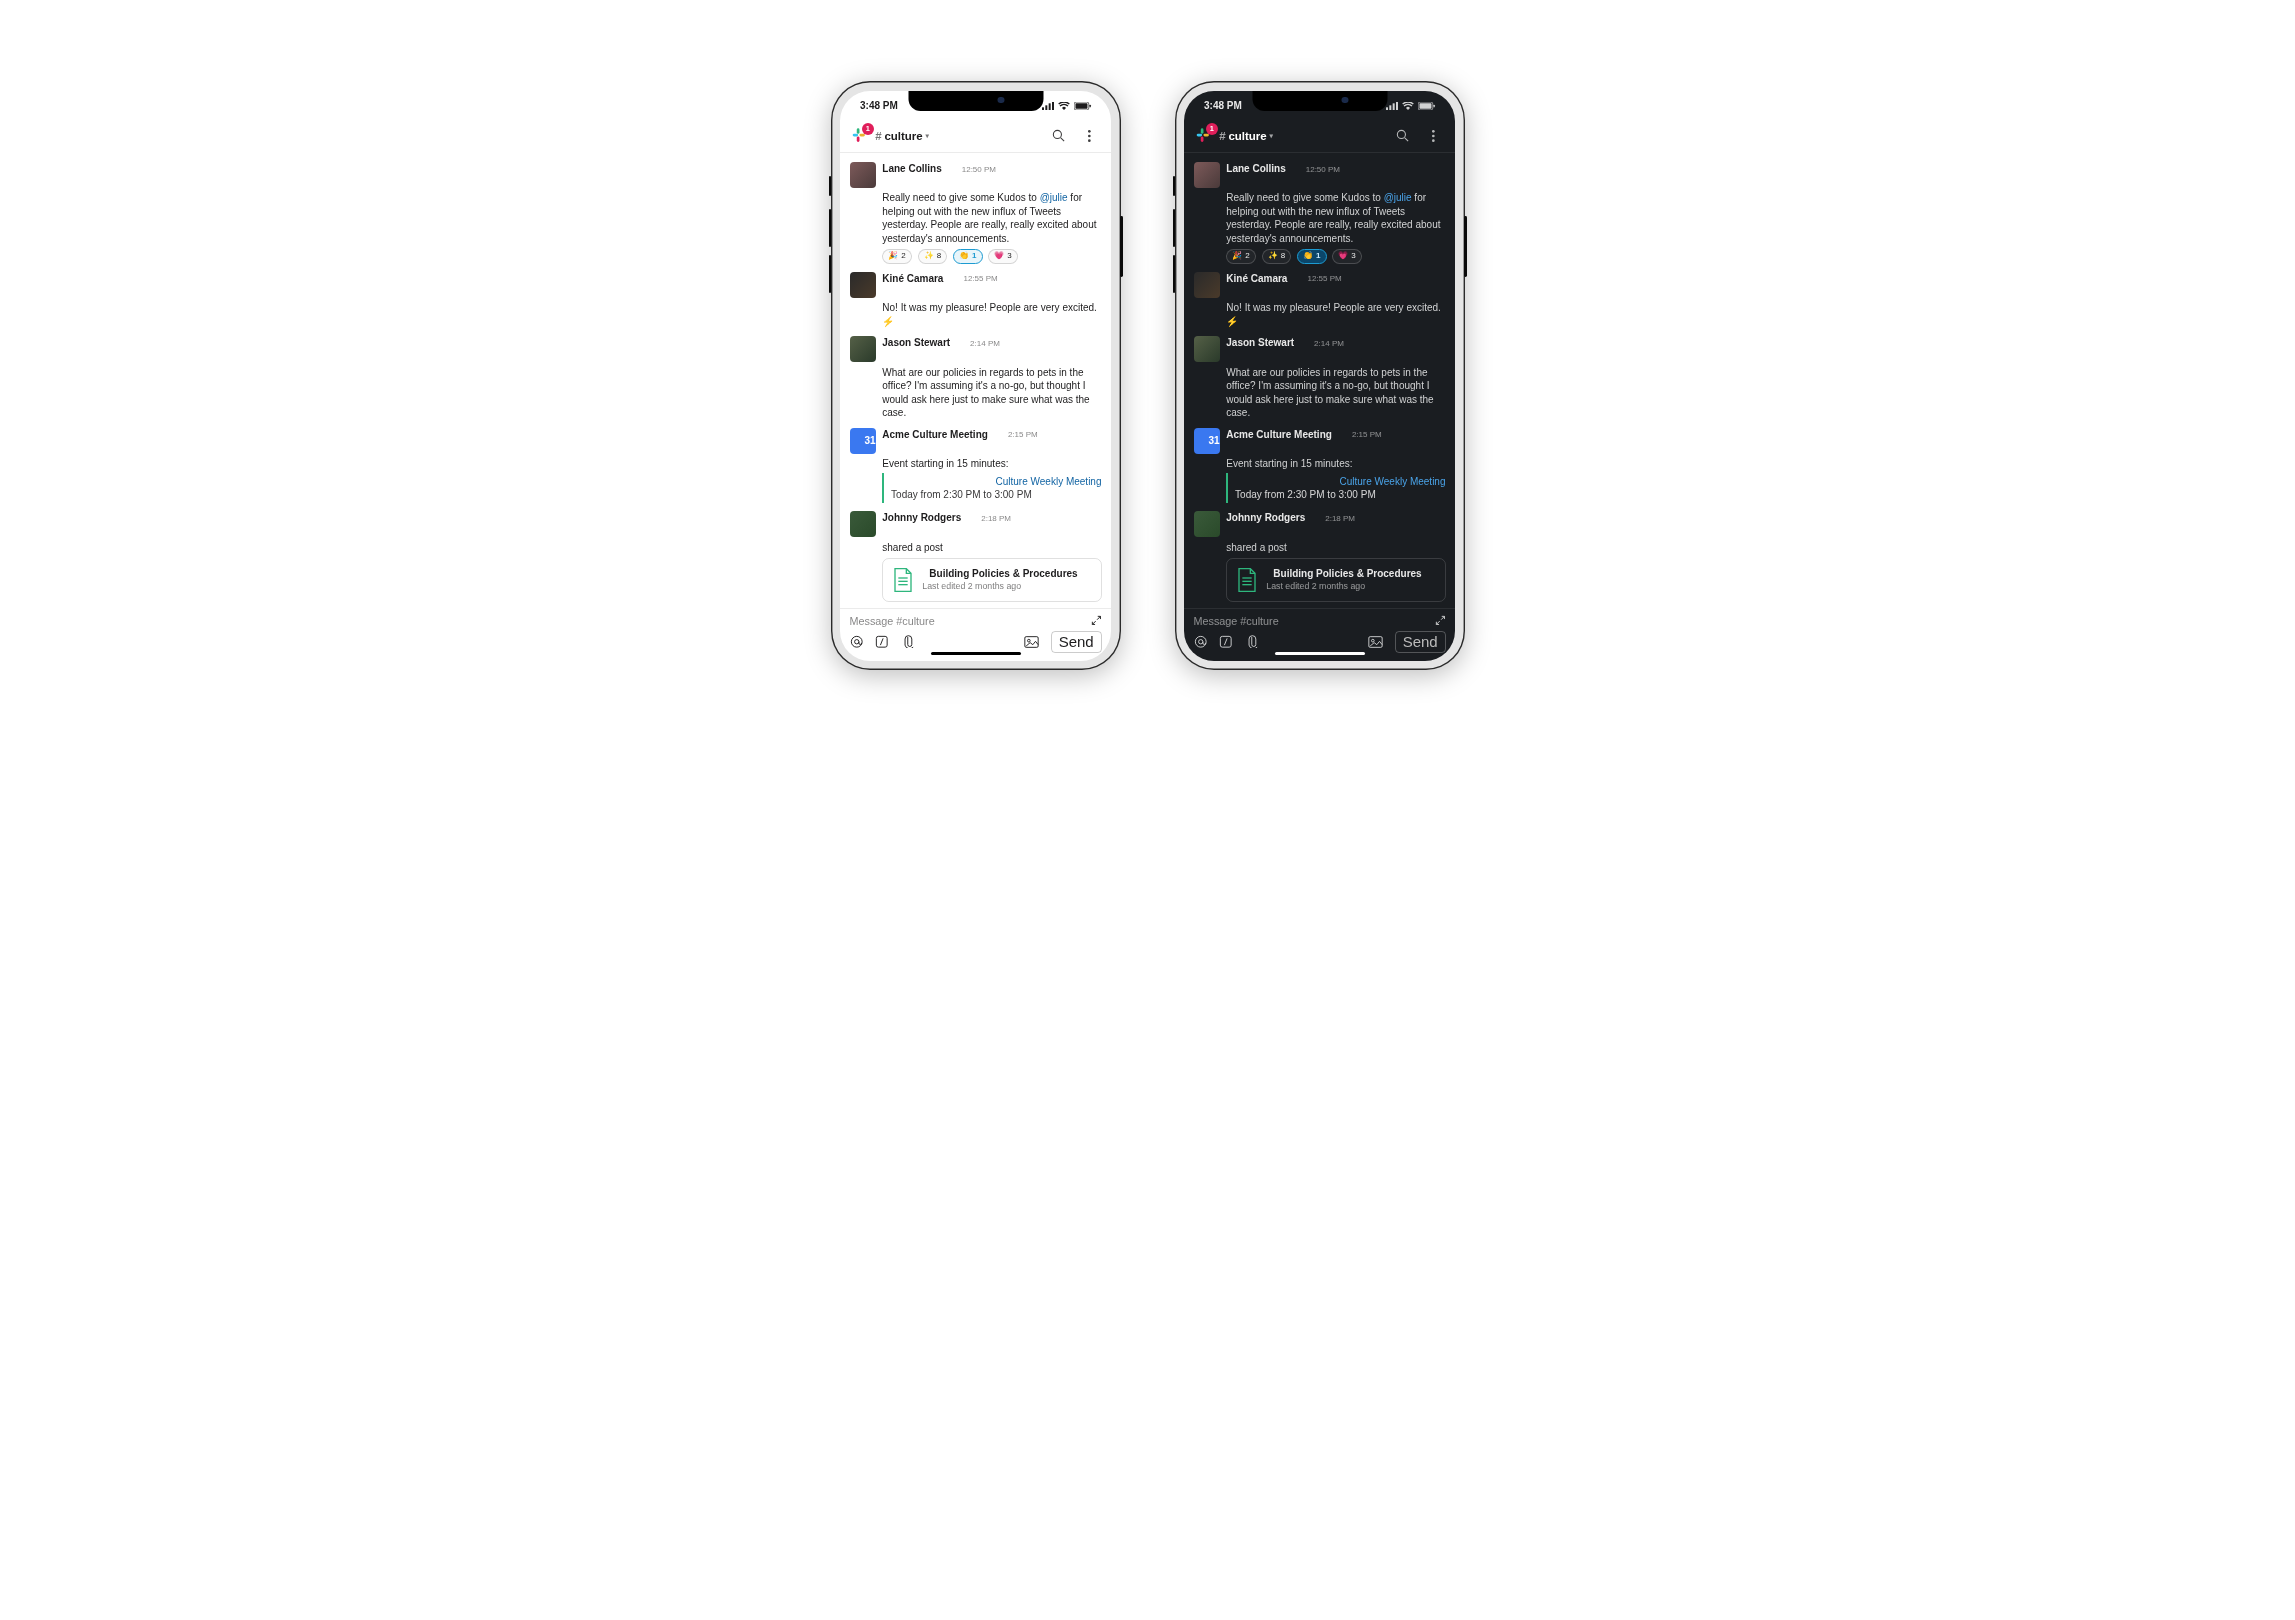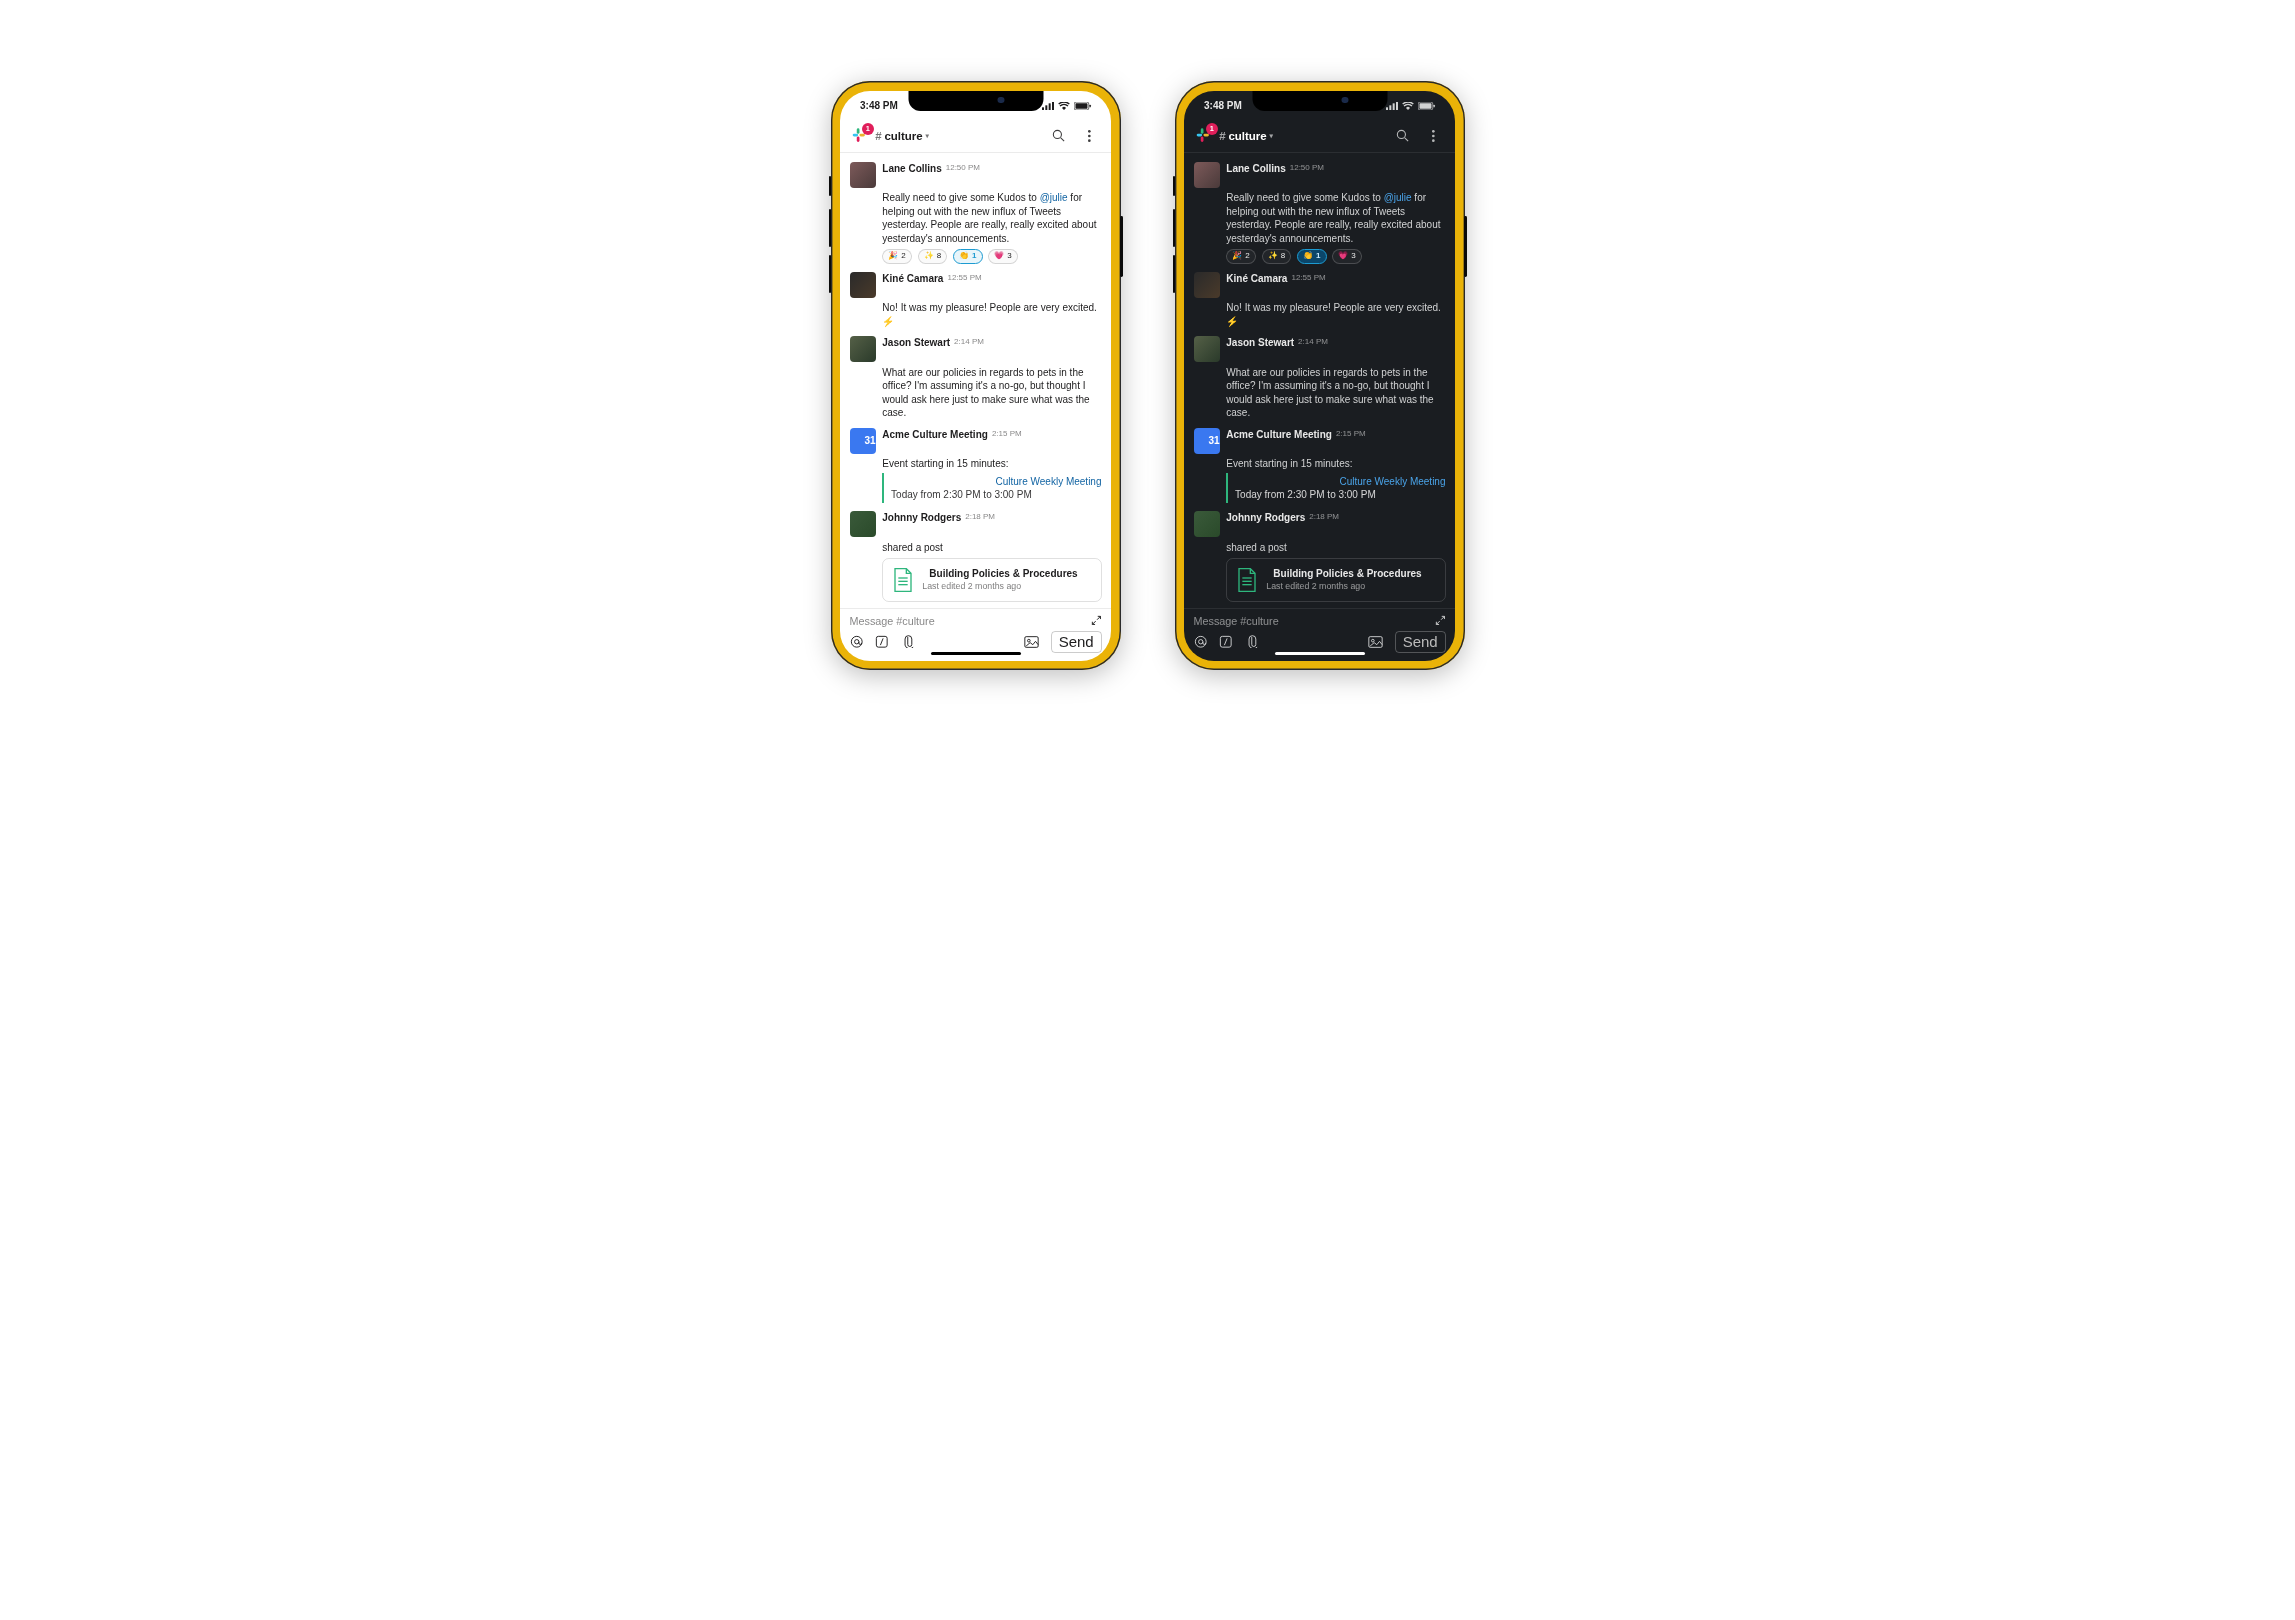--- a/index.html
+++ b/index.html
@@ -7,21 +7,21 @@
     font-family: -apple-system, BlinkMacSystemFont, "Segoe UI", Helvetica, Arial, sans-serif;
     background: #fff;
     display: flex;
     gap: 54px;
     justify-content: center;
     align-items: flex-start;
     padding: 81px 27px;
   }
   .phone-frame {
     width: 290px;
-    background: #eab308;
+    background: #e5e5e5;
     border-radius: 39px;
     padding: 9.5px;
     box-shadow: 0 5.4px 27px rgba(0,0,0,0.25), inset 0 0 0 1.4px #2a2a2a;
     position: relative;
   }
   .screen {
     border-radius: 30px;
     overflow: hidden;
     height: 570px;
     position: relative;
@@ -96,21 +96,21 @@
     width: 26px; height: 26px; border-radius: 4px;
     background: #888; flex-shrink: 0; display:flex;align-items:center;justify-content:flex-end;
     font-size: 12px;
   }
   .av-lane   { background: linear-gradient(135deg,#7d5a5a,#4a3a3a); }
   .av-kine   { background: linear-gradient(135deg,#2a2a2a,#4a3a2a); }
   .av-jason  { background: linear-gradient(135deg,#556047,#2a3a2a); }
   .av-johnny { background: linear-gradient(135deg,#3a5a3a,#2a4a2a); }
   .av-cal    { background: #3a78f0; color:#fff; font-weight:700; font-size:10px; }
   .msg-body  { flex: 1; min-width:0; }
-  .msg-head  { display: flex; align-items: center; gap: 4px; }
+  .msg-head  { display: flex; align-items: flex-end; gap: 20px; }
   .author    { font-weight: 800; }
   .ts        { font-size: 8px; opacity: .55; }
   .text      { margin-top: 16px; }
   .light .text { color: #1d1c1d; }
   .dark  .text { color: #d1d2d3; }
   .mention   { color: #1264a3; }
   .dark .mention { color: #4aa3e8; }
 
   
   .reactions { display: flex; gap: 5.4px; margin-top: 4px; flex-wrap: wrap; }

